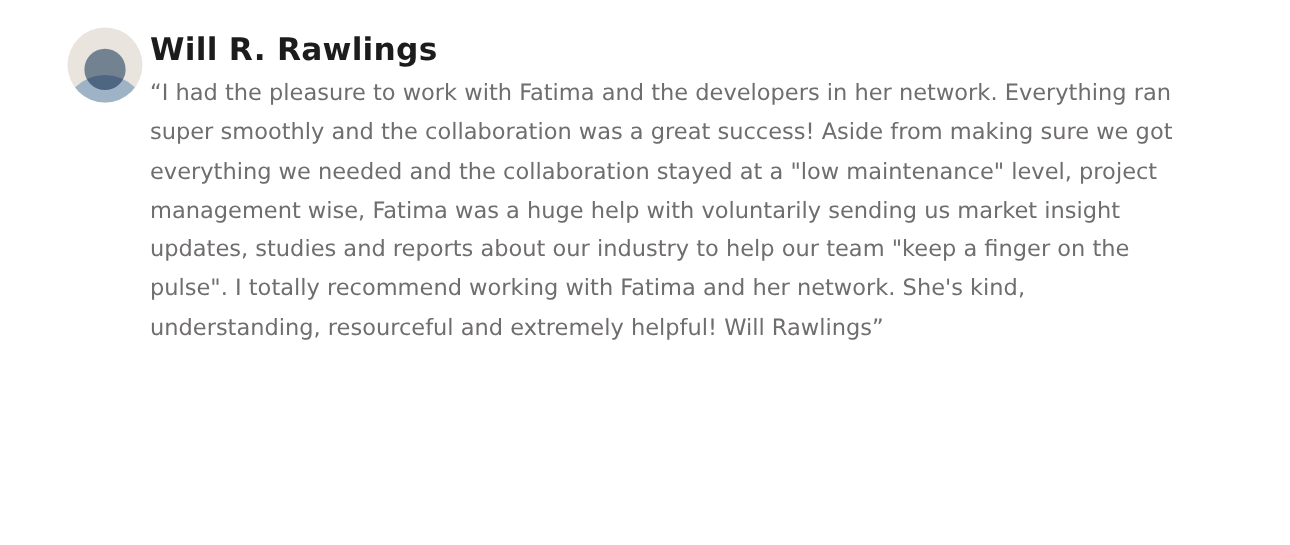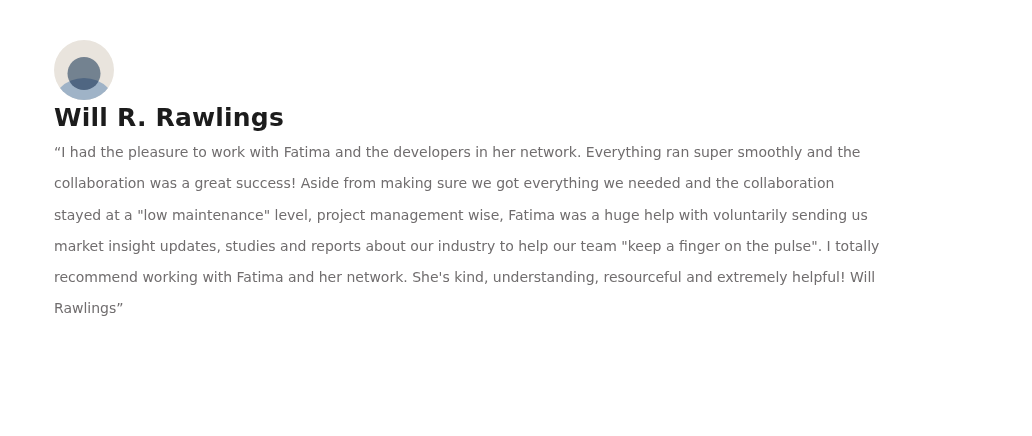--- a/index.html
+++ b/index.html
@@ -6,22 +6,21 @@
   html, body {
     width: 1032px;
     height: 436px;
     background: #ffffff;
     font-family: "DejaVu Sans", sans-serif;
     overflow: hidden;
   }
   .testimonial {
     display: flex;
     align-items: flex-start;
-    padding: 40px 0 0 54px;
-    flex-direction: column;
+    padding: 22px 0 0 54px;
   }
   .avatar {
     position: relative;
     width: 60px;
     height: 60px;
     border-radius: 50%;
     background: #e9e4dd;
     overflow: hidden;
     isolation: isolate;
     flex: 0 0 auto;
@@ -54,21 +53,21 @@
   .author {
     font-size: 25px;
     font-weight: bold;
     color: #1c1c1c;
     line-height: 32px;
     letter-spacing: 0.2px;
   }
   .quote {
     margin-top: 3px;
     width: 832px;
-    font-size: 14px;
+    font-size: 18px;
     line-height: 31.3px;
     color: #706d6e;
   }
 </style>
 </head>
 <body>
 
 <div class="testimonial">
   <div class="avatar">
     <span class="person-icon">

